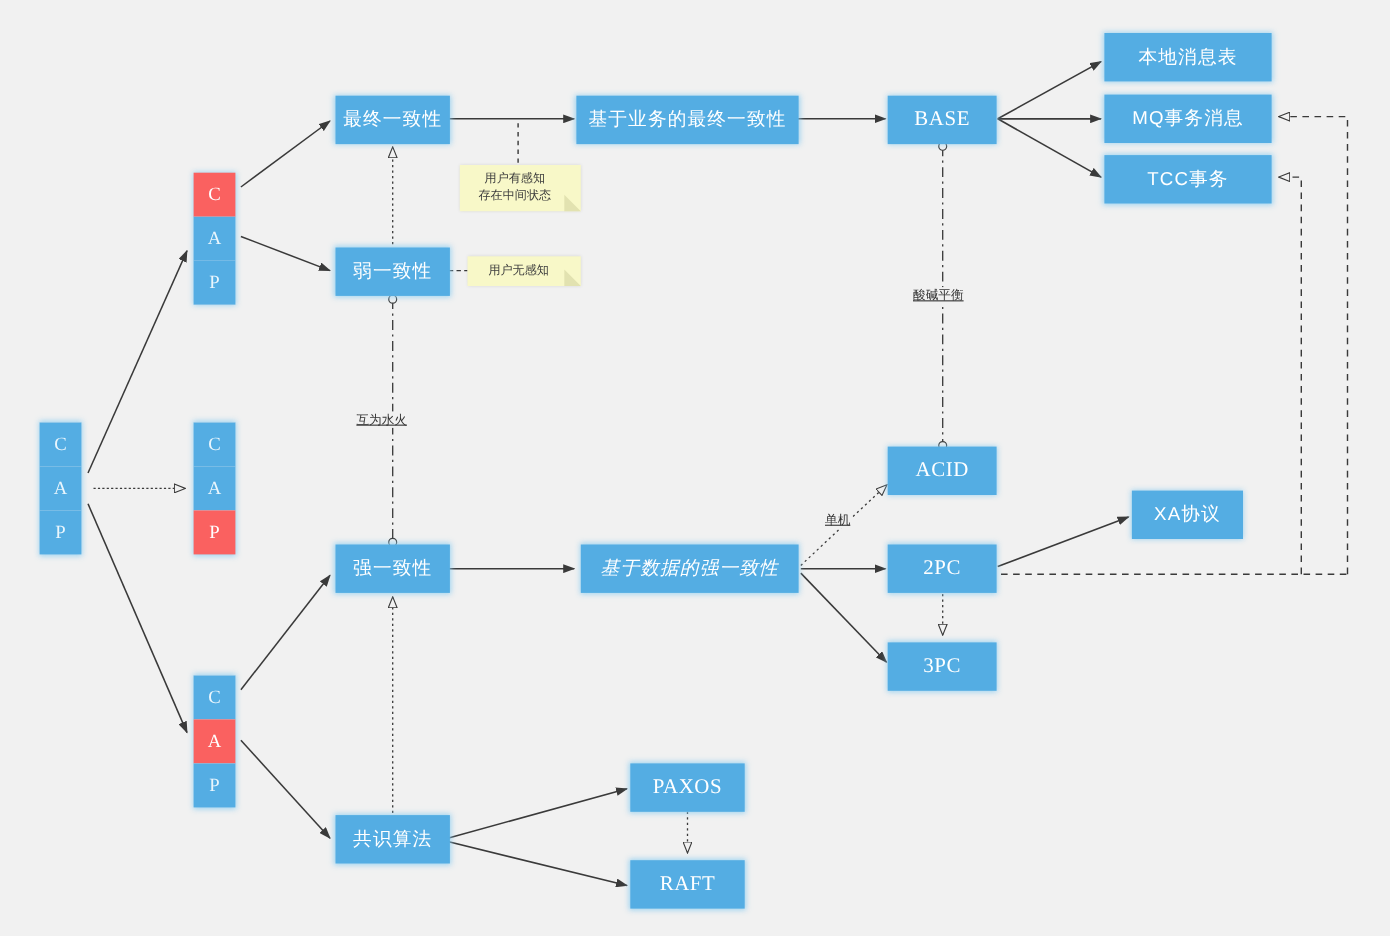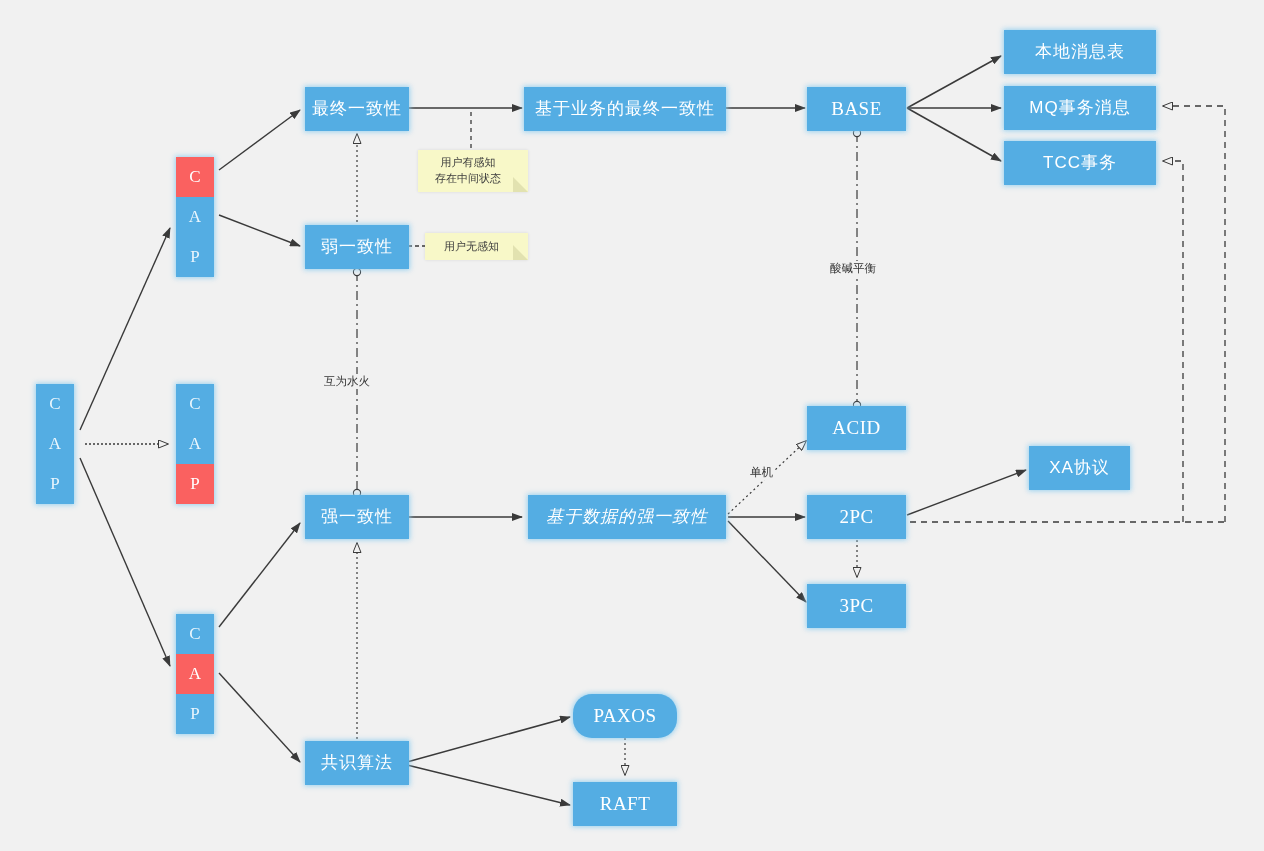--- a/index.html
+++ b/index.html
@@ -94,20 +94,21 @@
   }
   
   .edge-label {
     position: absolute;
     font-size: 11.5px;
     color: #333333;
     background: #f1f1f1;
     padding: 0 2px;
     white-space: nowrap;
     z-index: 8;
+    text-decoration: underline;
   }
 </style>
 </head>
 <body>
 
 <div id="canvas">
 
   <svg id="svg-layer" viewBox="0 0 1264 851" xmlns="http://www.w3.org/2000/svg">
     <defs>
       <marker id="solidArrow" markerWidth="11" markerHeight="8" refX="10" refY="4" orient="auto" markerUnits="userSpaceOnUse">
@@ -225,21 +226,21 @@
   <div class="node en" style="left:807px; top:406px; width:99px; height:44px;">ACID</div>
 
   <div class="node en" style="left:807px; top:495px; width:99px; height:44px;">2PC</div>
 
   <div class="node en" style="left:807px; top:584px; width:99px; height:44px;">3PC</div>
 
   <div class="node cn" style="left:1029px; top:446px; width:101px; height:44px;">XA协议</div>
 
   <div class="node cn" style="left:305px; top:741px; width:104px; height:44px;">共识算法</div>
 
-  <div class="node en" style="left:573px; top:694px; width:104px; height:44px;border-radius:19px;">PAXOS</div>
+  <div class="node en" style="left:573px; top:694px; width:104px; height:44px;">PAXOS</div>
 
   <div class="node en" style="left:573px; top:782px; width:104px; height:44px;">RAFT</div>
 
   <div class="note" style="left:418px; top:150px; width:110px; height:42px; flex-direction:column;">
     <span>用户有感知</span>
     <span>存在中间状态</span>
     <span class="fold"></span>
   </div>
 
   <div class="note" style="left:425px; top:233px; width:103px; height:27px;">

